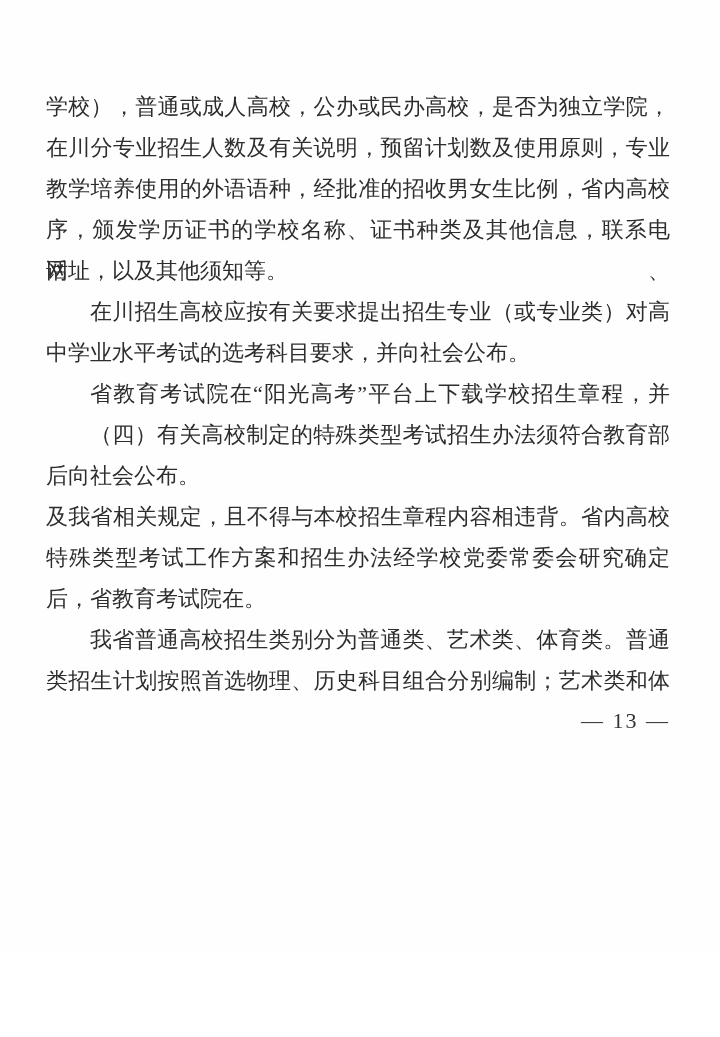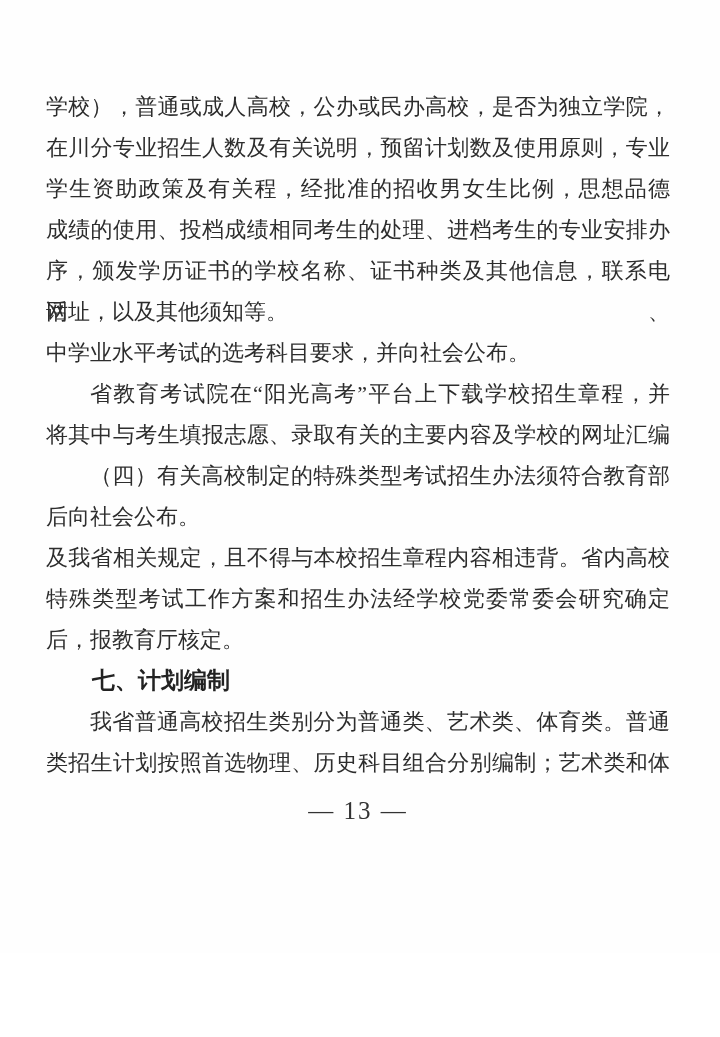--- a/index.html
+++ b/index.html
@@ -36,44 +36,42 @@
   .indent {
     text-indent: 2em;
   }
   .heading {
     font-family: "Liberation Sans", "DejaVu Sans", sans-serif;
     font-weight: 700;
     font-size: 23px;
     color: #222222;
   }
   .page-number {
-    margin-top: 17px;
-    text-align: center;
-    font-size: 25px;
+    margin-top: 9px;
+    text-align: right;
+    font-size: 22px;
     line-height: 22px;
     color: #333333;
     letter-spacing: 2px;
   }
 </style>
 </head>
 <body>
 
 <div class="page">
   <div class="line j">学校），普通或成人高校，公办或民办高校，是否为独立学院，</div>
   <div class="line j">在川分专业招生人数及有关说明，预留计划数及使用原则，专业</div>
-  <div class="line j">学生资助政策及有关程，经批准的招收男女生比例，思想品德</div>
-  <div class="line j">成绩的使用、投档成绩相同考生的处理、进档考生的专业安排办</div>
+  <div class="line j">教学培养使用的外语语种，经批准的招收男女生比例，省内高校</div>
   <div class="line j">序，颁发学历证书的学校名称、证书种类及其他信息，联系电话、</div>
   <div class="line">网址，以及其他须知等。</div>
+  <div class="line j indent">在川招生高校应按有关要求提出招生专业（或专业类）对高</div>
   <div class="line">中学业水平考试的选考科目要求，并向社会公布。</div>
   <div class="line j indent">省教育考试院在“阳光高考”平台上下载学校招生章程，并</div>
-  <div class="line j">将其中与考生填报志愿、录取有关的主要内容及学校的网址汇编</div>
   <div class="line j indent">（四）有关高校制定的特殊类型考试招生办法须符合教育部</div>
   <div class="line">后向社会公布。</div>
   <div class="line j">及我省相关规定，且不得与本校招生章程内容相违背。省内高校</div>
   <div class="line j">特殊类型考试工作方案和招生办法经学校党委常委会研究确定</div>
-  <div class="line">后，报教育厅核定。</div>
-  <div class="line heading indent">七、计划编制</div>
+  <div class="line">后，省教育考试院在。</div>
   <div class="line j indent">我省普通高校招生类别分为普通类、艺术类、体育类。普通</div>
   <div class="line j">类招生计划按照首选物理、历史科目组合分别编制；艺术类和体</div>
 
   <div class="page-number">— 13 —</div>
 </div>
 
 </body></html>

